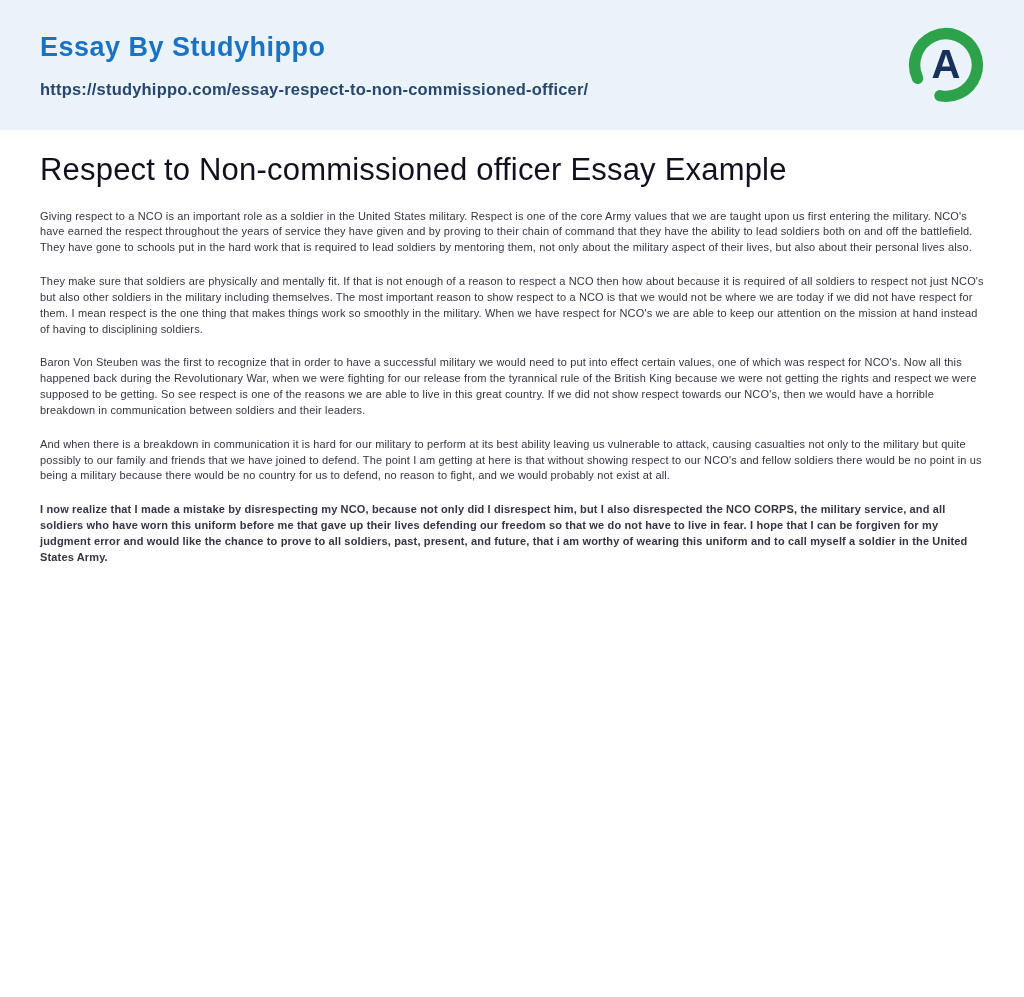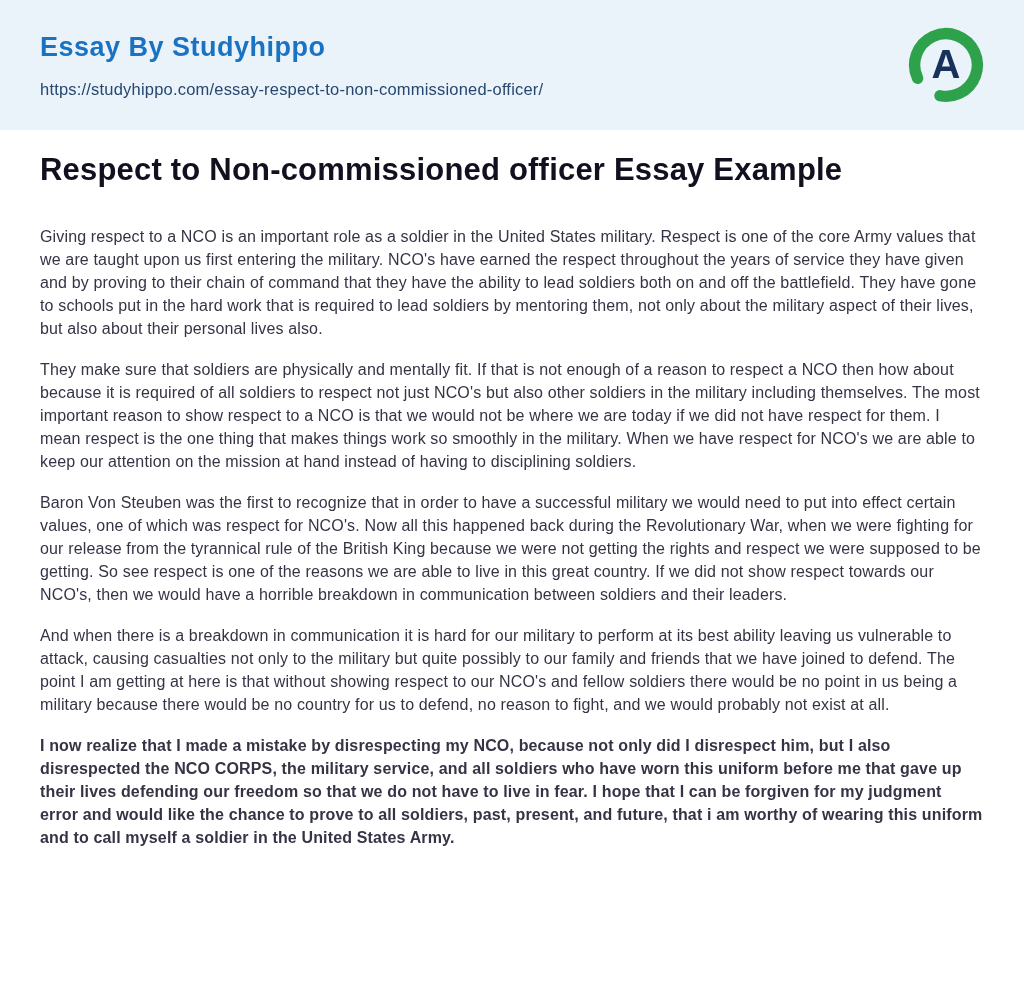--- a/index.html
+++ b/index.html
@@ -25,21 +25,21 @@
     .header-text { display: flex; flex-direction: column; gap: 17px; }
     .site-title {
       color: #1a73c2;
       font-size: 27px;
       font-weight: 700;
       letter-spacing: 0.5px;
     }
     .essay-url {
       color: #27476e;
       font-size: 16.5px;
-      font-weight: 400;
+      font-weight: 700;
       text-decoration: none;
       letter-spacing: 0.2px;
       cursor: pointer;
     }
     .logo {
       position: relative;
       width: 76px;
       height: 76px;
       flex: 0 0 auto;
     }
@@ -54,29 +54,29 @@
       color: #17315c;
       line-height: 1;
     }
     
     .article {
       padding: 22px 40px 40px 40px;
     }
     .essay-title {
       color: #10101e;
       font-size: 31px;
-      font-weight: 700;
+      font-weight: 400;
       line-height: 1.18;
       letter-spacing: 0.2px;
-      margin-bottom: 36px;
+      margin-bottom: 20px;
       max-width: 900px;
     }
     .essay-paragraph {
       color: #343445;
-      font-size: 16px;
+      font-size: 11px;
       line-height: 1.44;
       letter-spacing: 0.15px;
       margin-bottom: 18px;
       max-width: 944px;
     }
     .essay-paragraph:last-child { margin-bottom: 0; font-weight: bold; }
   </style>
 </head>
 <body>
 

